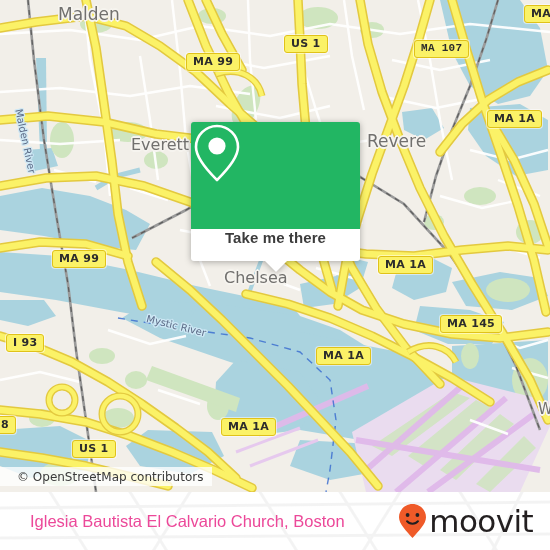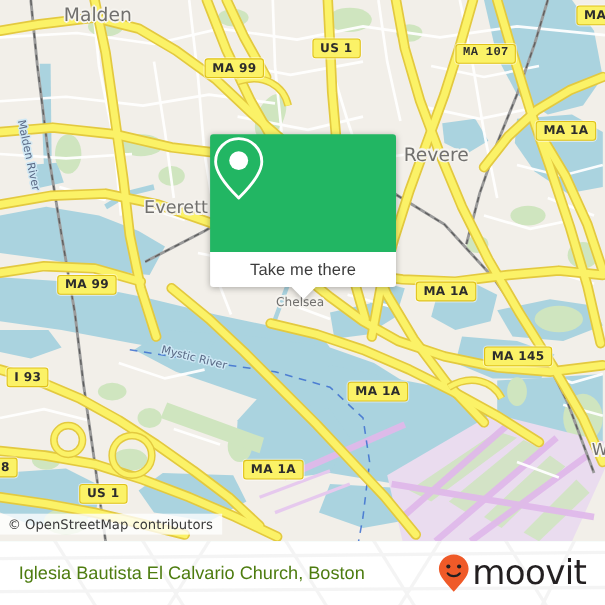--- a/index.html
+++ b/index.html
@@ -45,47 +45,47 @@
   .callout{
     position:absolute;left:191px;top:122px;width:169px;
     filter:drop-shadow(0 1px 3px rgba(0,0,0,.30));
   }
   .callout-top{
     height:107px;background:#22b663;border-radius:3px 3px 0 0;
     display:flex;align-items:center;justify-content:center;
   }
   .callout-bottom{
     height:32px;background:#ffffff;border-radius:0 0 3px 3px;
-    display:flex;align-items:center;justify-content:center;
-    color:#3c3c3c;font-size:15px;letter-spacing:.1px;
+    display:flex;align-items:flex-start;justify-content:center;
+    color:#3c3c3c;font-size:15px;letter-spacing:.1px;font-weight:bold;
   }
   .callout-tip{
     position:absolute;left:50%;margin-left:-11px;top:139px;
     width:0;height:0;border-left:11px solid transparent;border-right:11px solid transparent;
     border-top:11px solid #ffffff;
   }
 
   
   .attrib{
     position:absolute;left:0;top:467px;height:19px;
     background:rgba(255,255,255,.78);
-    display:flex;align-items:center;padding:0 9px 0 7px;
+    display:flex;align-items:center;padding:0 9px 0 17px;
     font-size:12px;color:#3a3a3a;white-space:nowrap;
     font-family:"DejaVu Sans","Liberation Sans",sans-serif;
   }
 
   
   .bottombar{
     position:absolute;left:0;top:492px;width:550px;height:58px;
     background:#ffffff;overflow:hidden;
     display:flex;align-items:center;
   }
   .bb-watermark{position:absolute;left:0;top:-6px;opacity:.5;}
   .bb-title{
-    position:relative;margin-left:17px;font-size:16.5px;color:#4d7c0f;
+    position:relative;margin-left:30px;font-size:16.5px;color:#ec4899;
     white-space:nowrap;letter-spacing:0;
   }
   .logo{position:absolute;right:17px;top:50%;transform:translateY(-50%);display:flex;align-items:center;}
   .logo-word{
     font-size:31px;color:#231f20;letter-spacing:-.6px;line-height:31px;
     font-family:"DejaVu Sans","Liberation Sans",sans-serif;margin-left:2px;
   }
 </style>
 </head>
 <body>
@@ -290,23 +290,23 @@
           <circle cx="62" cy="400" r="13"></circle>
           <path d="M286 180 C312 186 322 206 314 228"></path>
           <path d="M216 74 C240 66 258 78 262 96"></path>
           <path d="M408 352 C428 340 448 346 456 362"></path>
         </g>
       </g>
     </svg>
 
     <div>
       <div class="plabel" style="left:58px;top:4px;font-size:17px;">Malden</div>
-      <div class="plabel" style="left:131px;top:135px;font-size:16px;margin-top:44px;">Everett</div>
+      <div class="plabel" style="left:131px;top:135px;font-size:16px;">Everett</div>
       <div class="plabel" style="left:367px;top:131px;font-size:17px;">Revere</div>
-      <div class="plabel" style="left:251px;top:268px;font-size:11px;">Chelsea</div>
+      <div class="plabel" style="left:224px;top:268px;font-size:16px;">Chelsea</div>
       <div class="plabel" style="left:538px;top:400px;font-size:15px;">W</div>
     </div>
 
     <div>
       <div class="wlabel" style="left:24px;top:108px;transform:rotate(78deg);transform-origin:left top;">Malden River</div>
       <div class="wlabel" style="left:148px;top:313px;transform:rotate(14deg);transform-origin:left top;">Mystic River</div>
     </div>
 
     <div>
       <div class="shield" style="left:284px;top:35px;">US 1</div>

